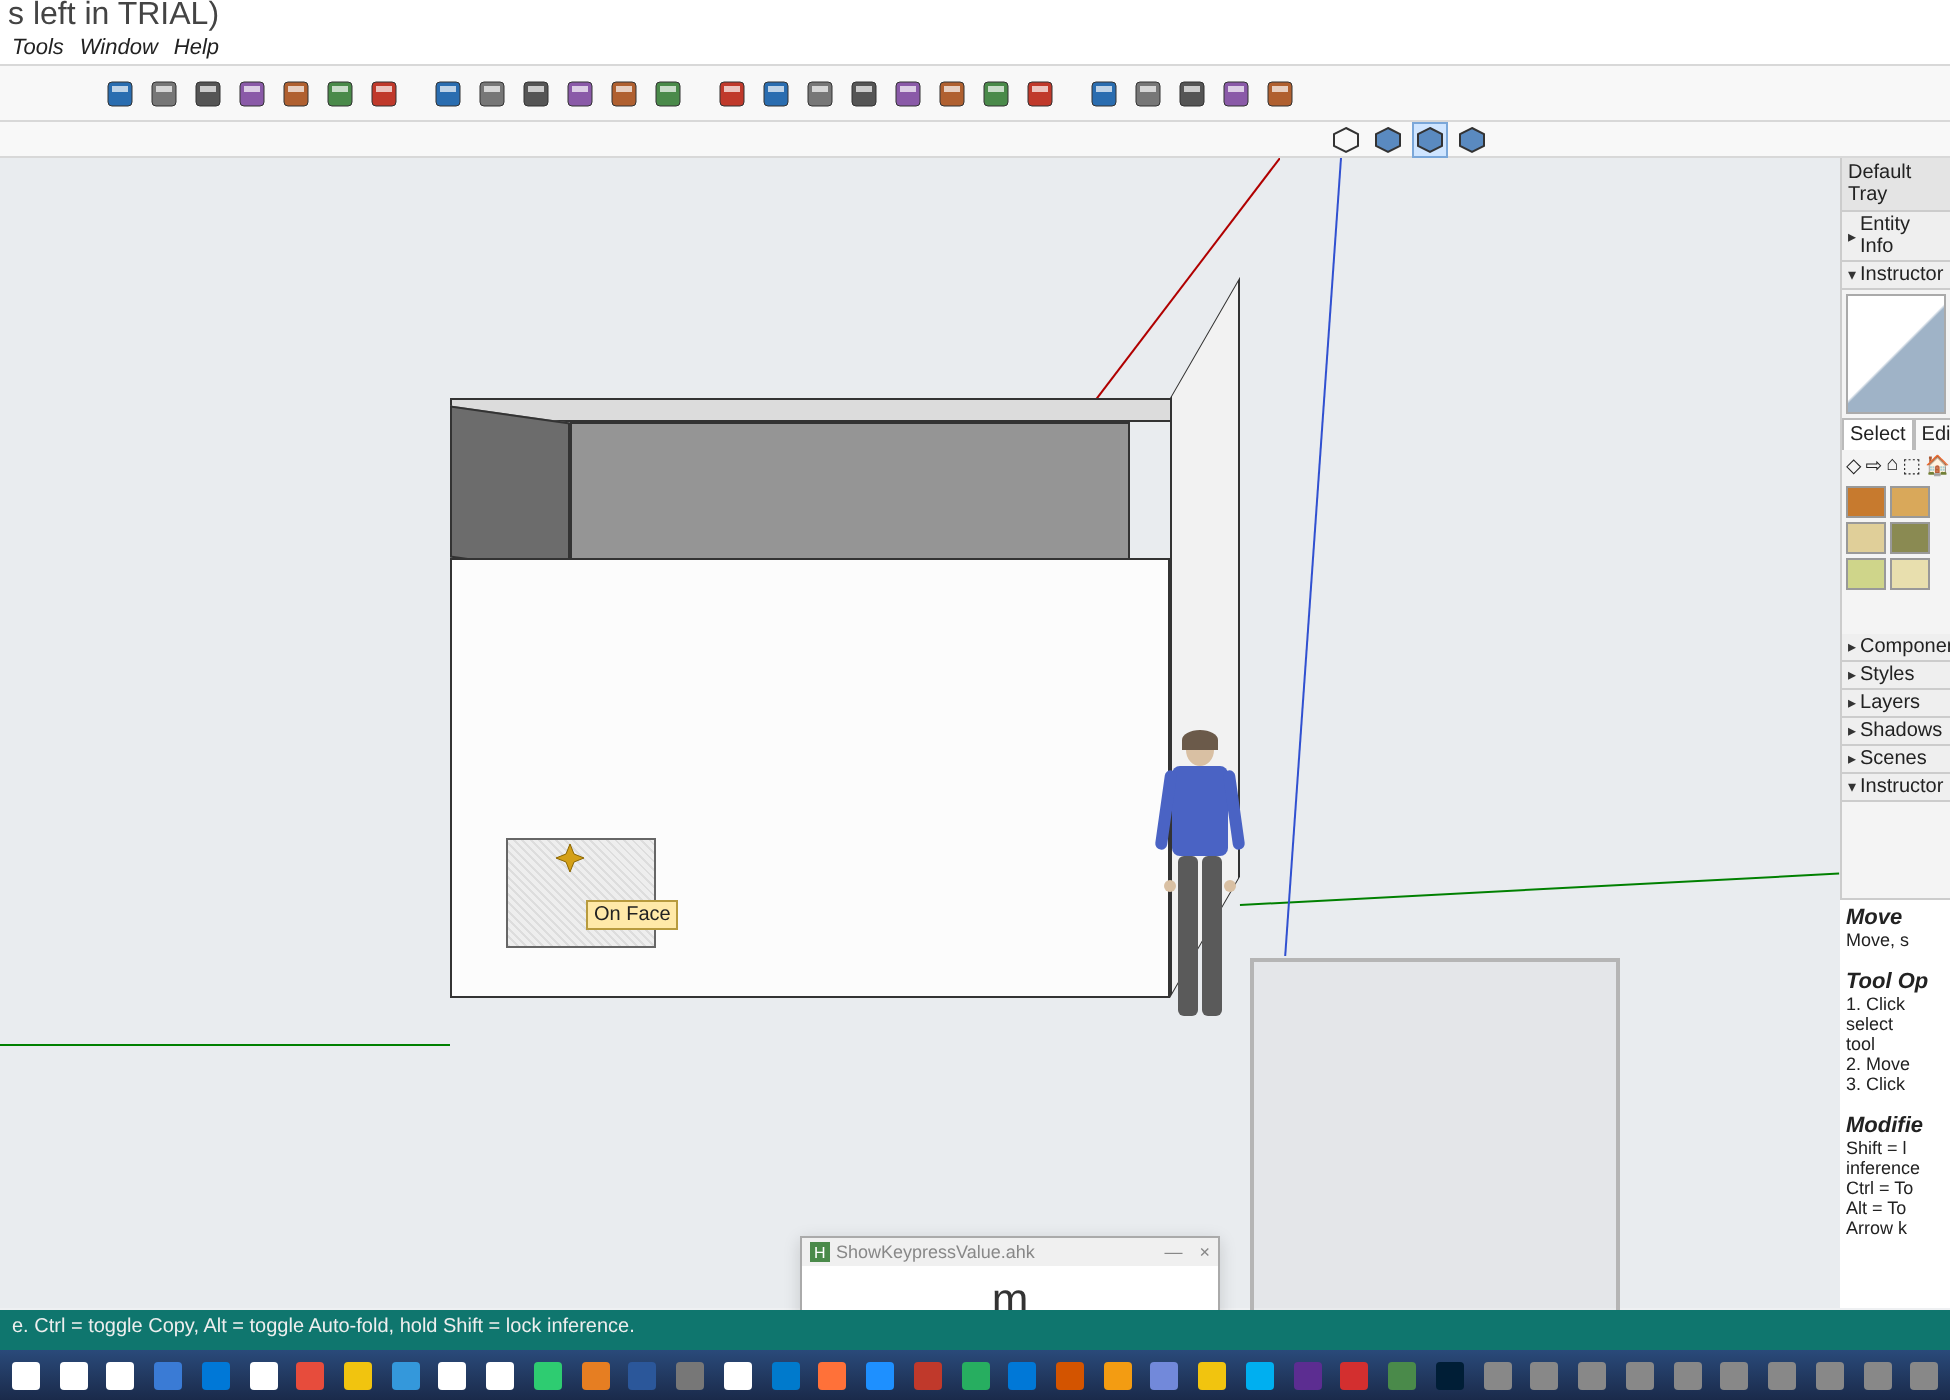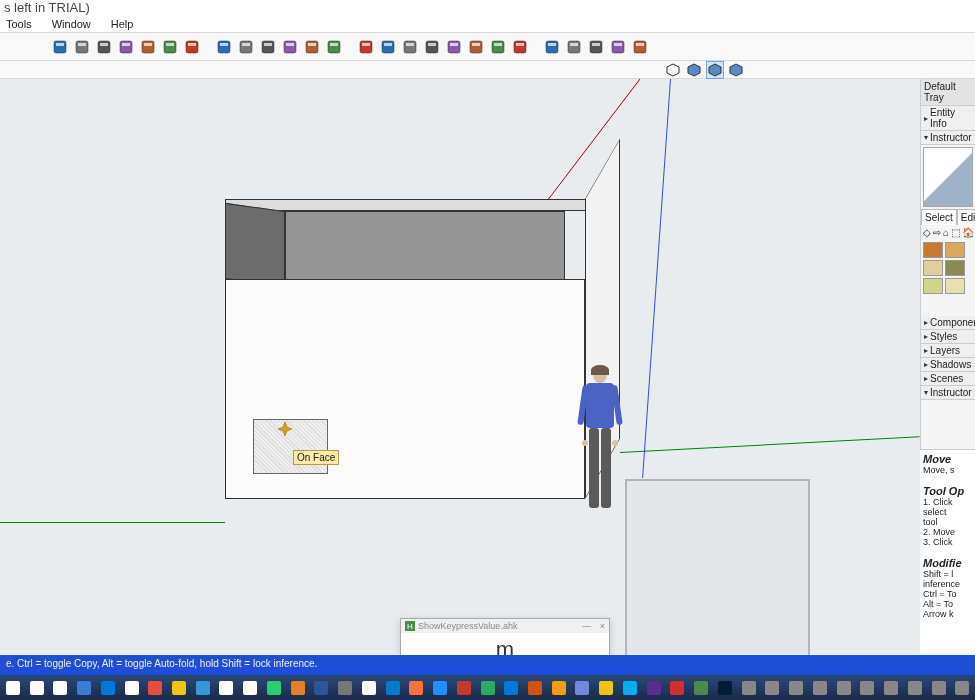--- a/index.html
+++ b/index.html
@@ -1,20 +1,20 @@
 <!DOCTYPE html>
 <html><head>
 <meta charset="utf-8">
 <style>
   * { box-sizing: border-box; margin: 0; padding: 0; font-family: "Segoe UI", Tahoma, sans-serif; }
   body { width: 975px; height: 700px; background: #eef0f2; overflow: hidden; position: relative; font-size: 11px; color: #222; }
 
   
-  .titlebar { height: 15px; font-size: 13px; padding-left: 4px; color: #444; background: #fff; display:flex; }
-  .menubar { height: 18px; background: #fff; display: flex; gap: 20px; padding-left: 6px; align-items:center; border-bottom:1px solid #d8d8d8;}
+  .titlebar { height: 15px; font-size: 16px; padding-left: 4px; color: #444; background: #fff; display:flex; align-items:center;}
+  .menubar { height: 18px; background: #fff; display: flex; gap: 8px; padding-left: 6px; align-items:center; border-bottom:1px solid #d8d8d8;font-style:italic;}
   .menubar span { font-size: 11px; color: #222; }
 
   
   .toolbar { height: 28px; background: #f8f8f8; display: flex; align-items: center; padding-left: 50px; gap: 2px; border-bottom:1px solid #d8d8d8;}
   .tb-icon { width: 20px; height: 20px; display:flex; align-items:center; justify-content:center; }
   .tb-icon svg { width: 16px; height: 16px; }
   .tb-sep { width: 8px; }
 
   
   .toolbar2 { height: 18px; display:flex; justify-content:flex-end; padding-right: 230px; gap:3px; background:#f8f8f8; border-bottom:1px solid #d8d8d8;}
@@ -74,21 +74,21 @@
 
   .instructor { position:absolute; right:0; bottom:46px; width:55px; height:205px; background:#fff; font-size:9px; padding:3px; border-top:1px solid #ccc; overflow:hidden;}
   .instructor b{font-size:11px;font-style:italic;}
 
   
   .keypop { position:absolute; bottom:27px; left:400px; width:210px; height:55px; background:#fff; border:1px solid #aaa; box-shadow:0 2px 8px rgba(0,0,0,0.15);}
   .keypop-title{font-size:9px; background:#f0f0f0; color:#888; padding:2px 4px; display:flex; align-items:center; justify-content:space-between;}
   .keypop-body{font-size:22px; text-align:center; padding-top:4px; color:#333;}
 
   
-  .statusbar { position:absolute; bottom:25px; left:0; width:975px; height:20px; background:#1d4ed8; color:#eee; font-size:10px; padding:3px 6px;}
+  .statusbar { position:absolute; bottom:25px; left:0; width:975px; height:20px; background:#0f766e; color:#eee; font-size:10px; padding:3px 6px;}
 
   
   .taskbar { position:absolute; bottom:0; left:0; width:975px; height:25px; background:linear-gradient(#2a4a7a,#1a2a4a); display:flex; align-items:center; gap:2px; padding:0 2px;}
   .task-icon{ width:22px; height:20px; display:flex; align-items:center; justify-content:center;}
   .task-icon svg{width:16px;height:16px;}
 </style>
 </head>
 <body>
 
 <div class="titlebar">

